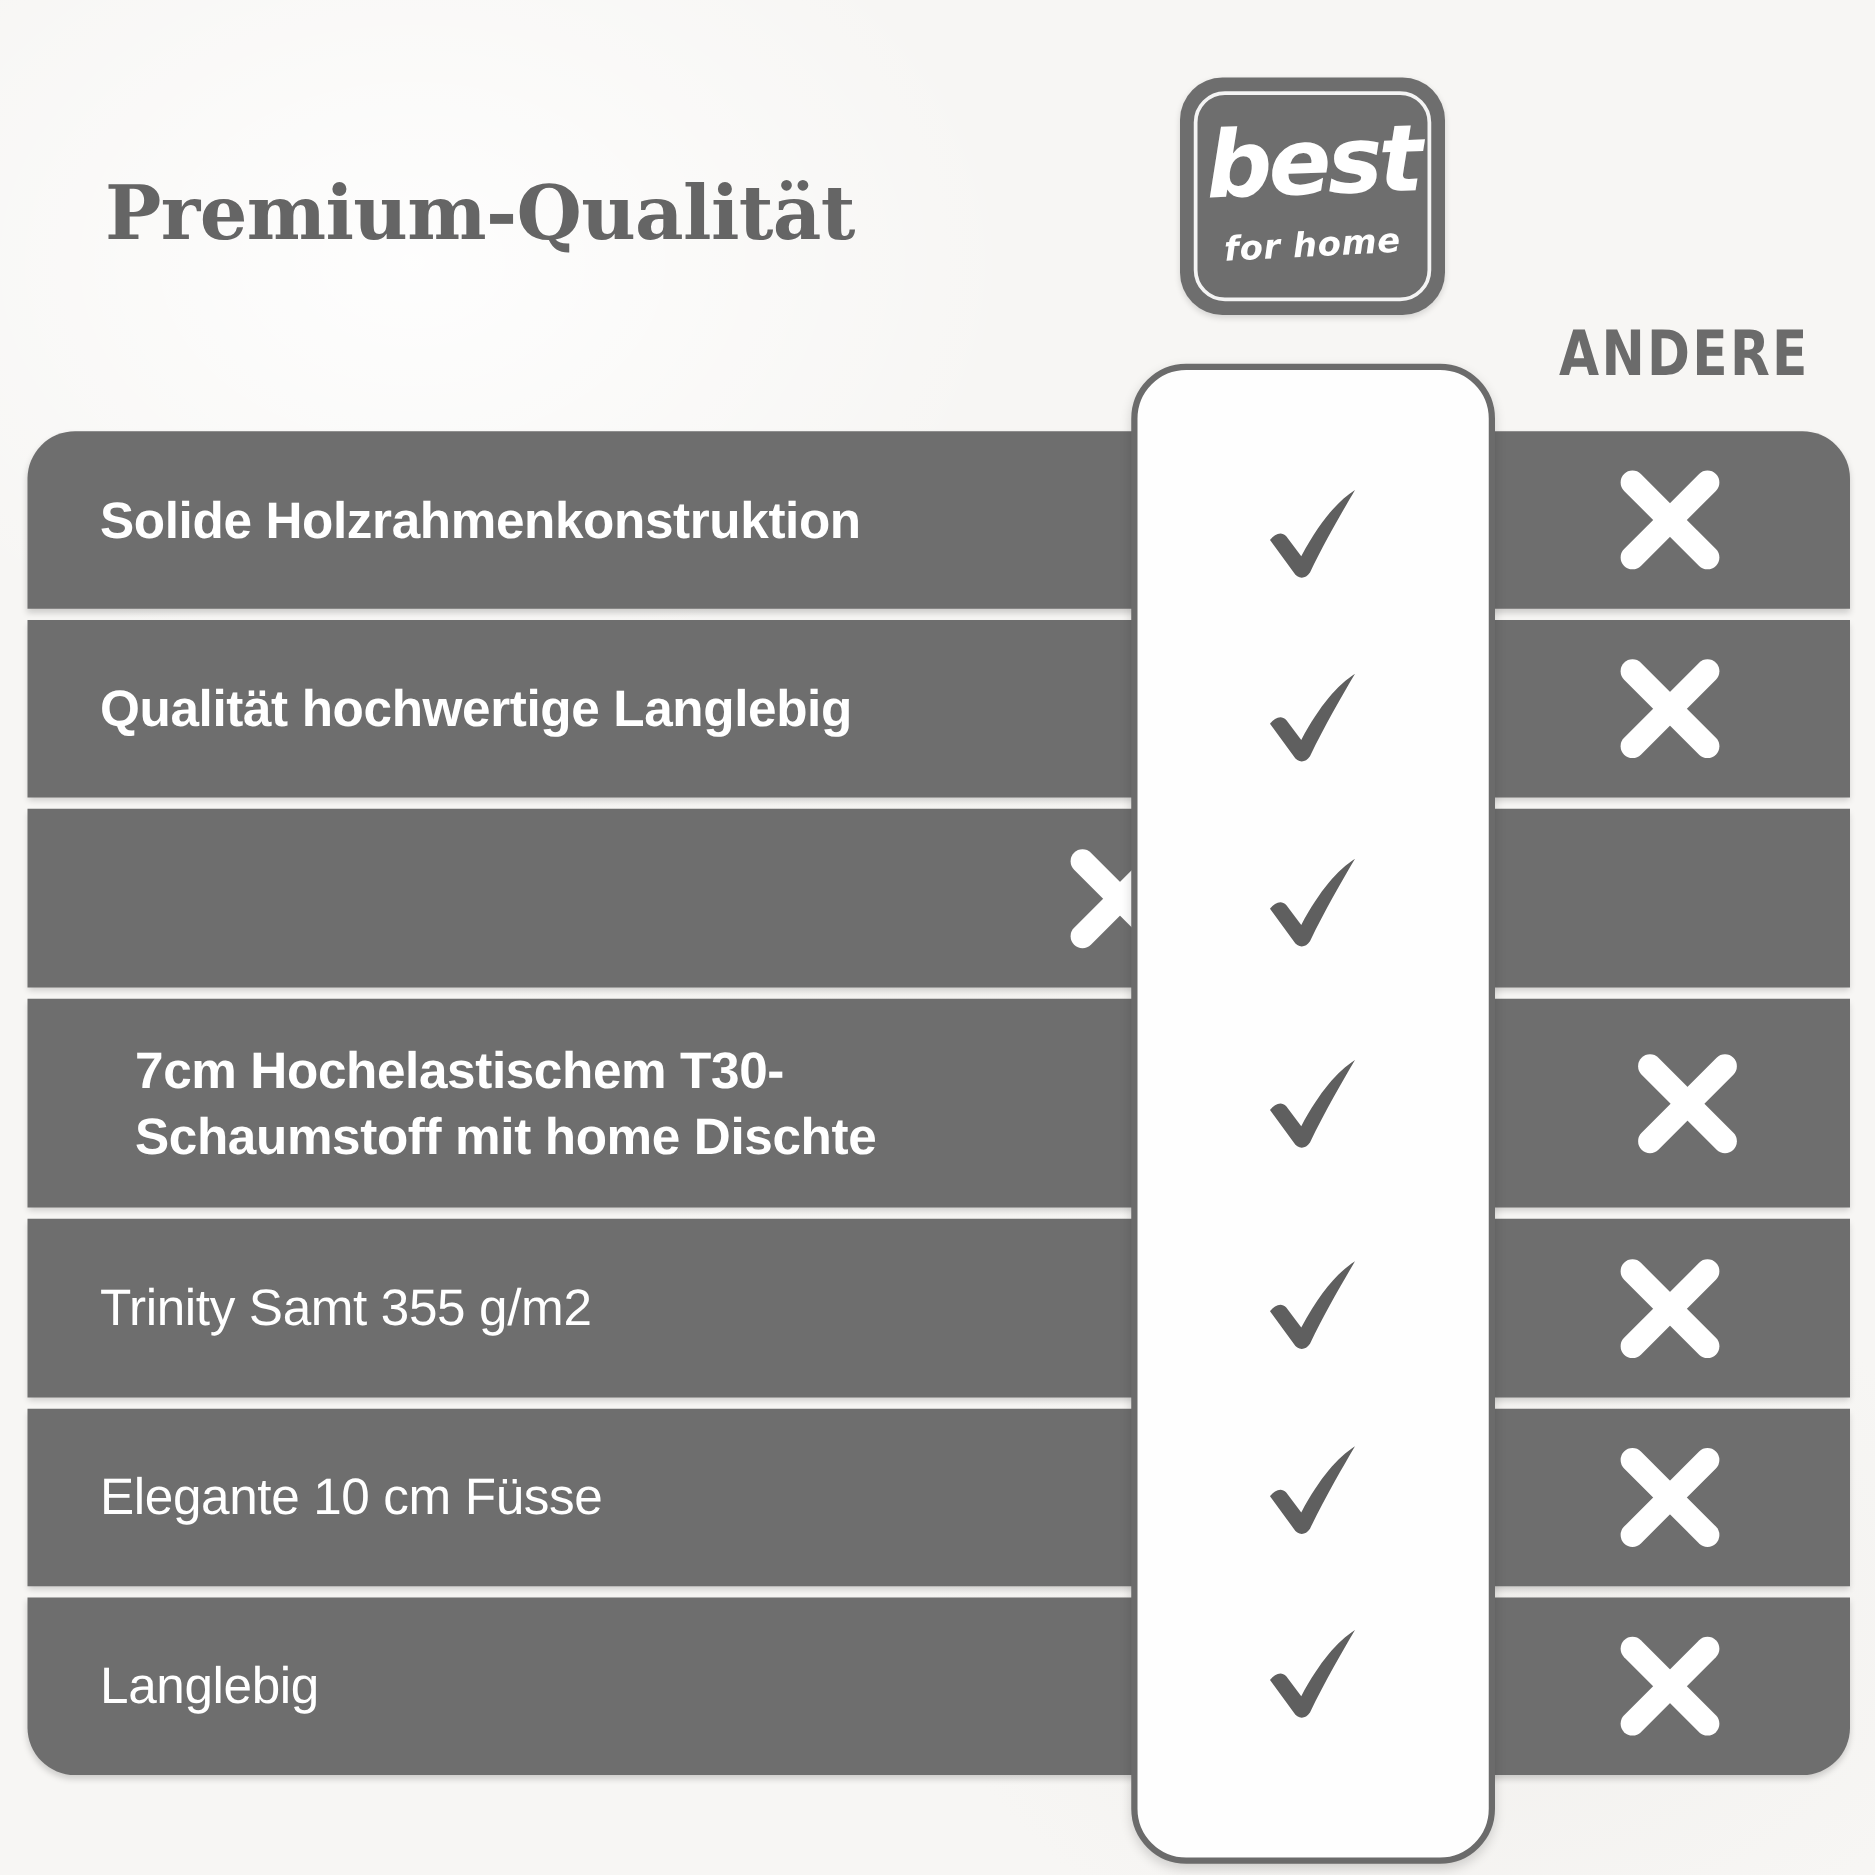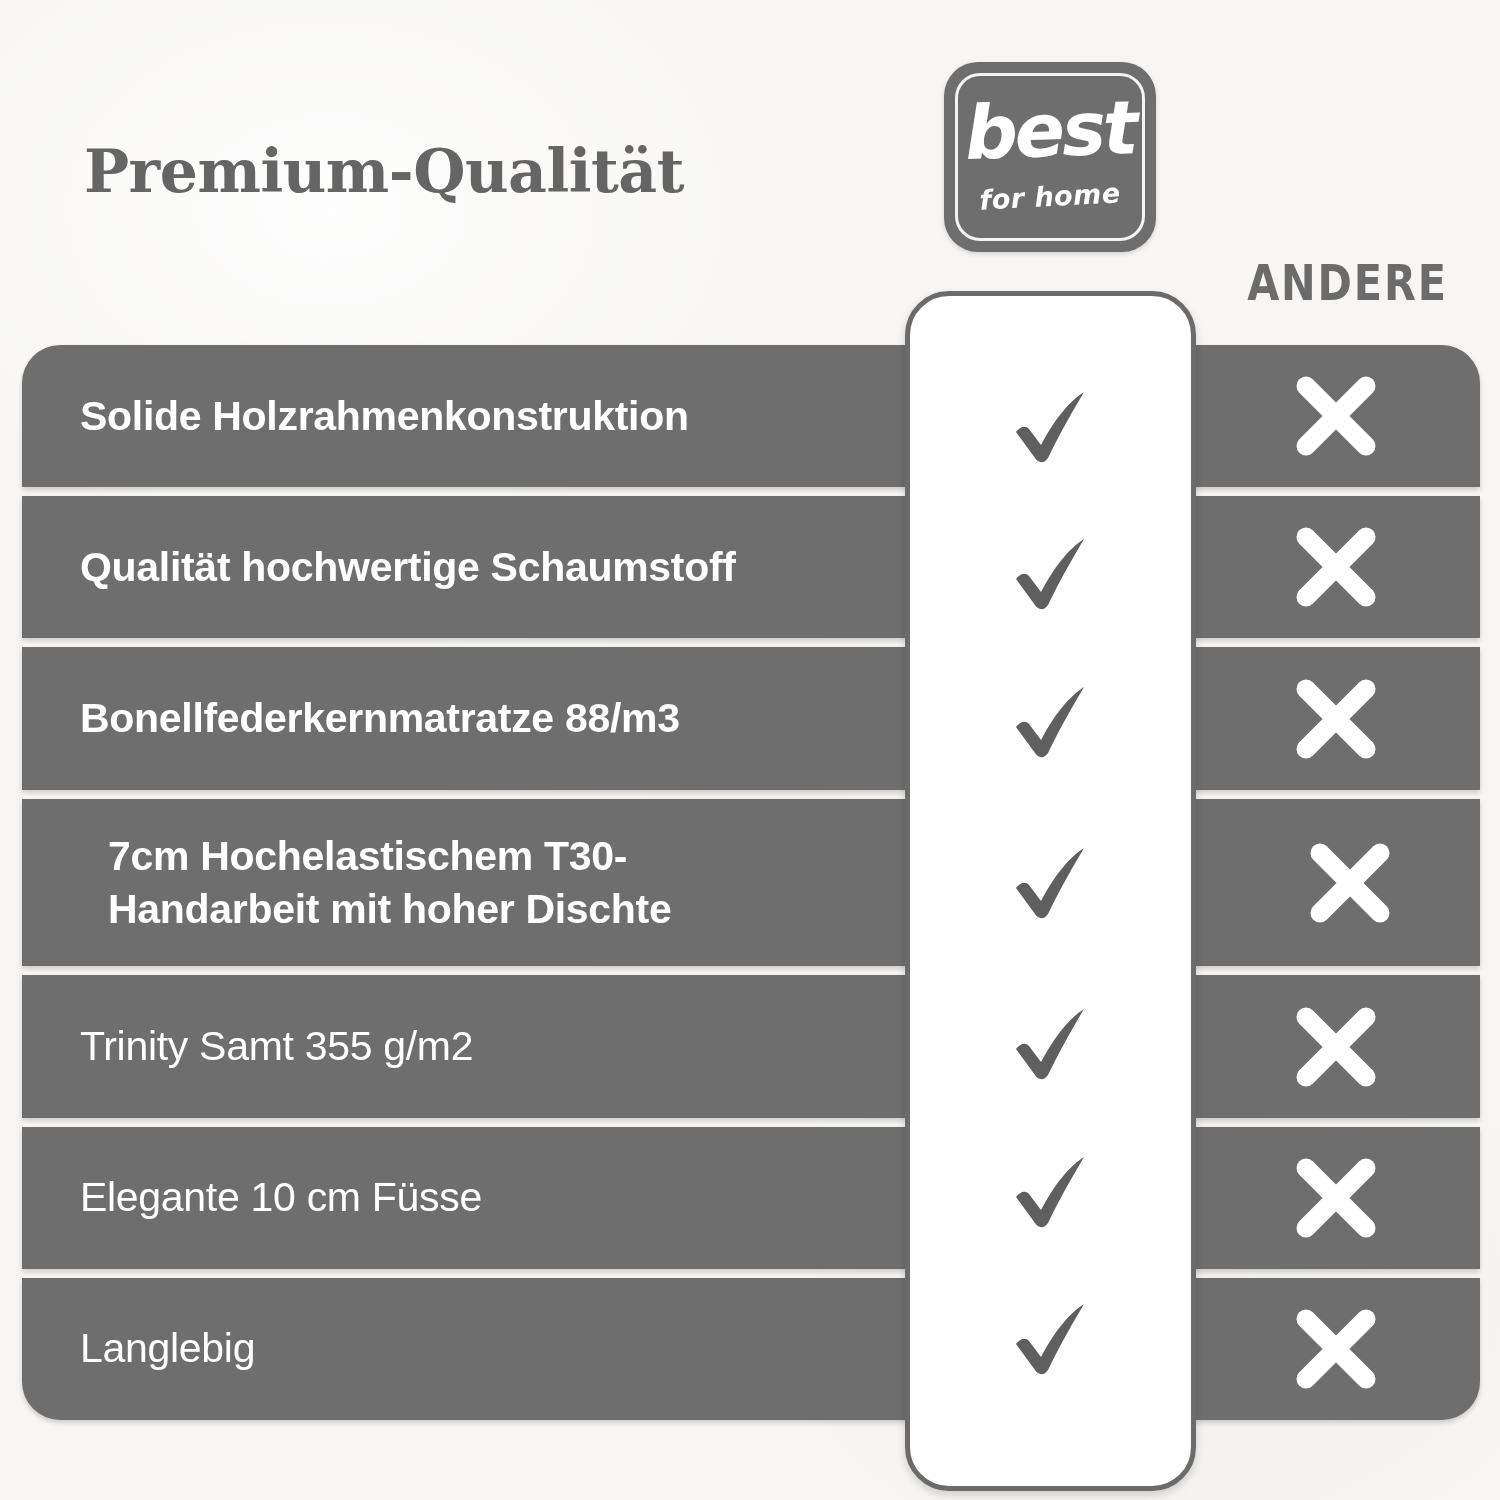--- a/index.html
+++ b/index.html
@@ -212,49 +212,48 @@
       <svg class="x-mark" width="96" height="96" viewBox="0 0 96 96">
         <g stroke="#ffffff" stroke-width="19" stroke-linecap="round">
             <line x1="18" y1="18" x2="78" y2="78"></line>
             <line x1="78" y1="18" x2="18" y2="78"></line>
           </g>
       </svg>
     </div>
   </div>
 
   <div class="row">
-    <div class="row-label">Qualität hochwertige Schaumstoff</div>
-    <div class="cell-best"></div>
-    <div class="cell-other">
-      <svg class="x-mark" width="96" height="96" viewBox="0 0 96 96">
-        <g stroke="#ffffff" stroke-width="19" stroke-linecap="round">
-            <line x1="18" y1="18" x2="78" y2="78"></line>
-            <line x1="78" y1="18" x2="18" y2="78"></line>
-          </g>
-      </svg>
-    </div>
-  </div>
-
-  <div class="row">
-    <div class="row-label">Bonellfederkernmatratze 88/m3</div>
+    <div class="row-label">Qualität hochwertige Langlebig</div>
+    <div class="cell-best"></div>
+    <div class="cell-other">
+      <svg class="x-mark" width="96" height="96" viewBox="0 0 96 96">
+        <g stroke="#ffffff" stroke-width="19" stroke-linecap="round">
+            <line x1="18" y1="18" x2="78" y2="78"></line>
+            <line x1="78" y1="18" x2="18" y2="78"></line>
+          </g>
+      </svg>
+    </div>
+  </div>
+
+  <div class="row">
     <div class="cell-best"></div>
     <div class="cell-other">
       <svg class="x-mark" width="96" height="96" viewBox="0 0 96 96">
         <g stroke="#ffffff" stroke-width="19" stroke-linecap="round">
             <line x1="18" y1="18" x2="78" y2="78"></line>
             <line x1="78" y1="18" x2="18" y2="78"></line>
           </g>
       </svg>
     </div>
   </div>
 
   <div class="row tall">
     <div class="row-label">
       <span>7cm Hochelastischem T30-</span>
-      <span class="line2">Handarbeit mit hoher Dischte</span>
+      <span class="line2">Schaumstoff mit home Dischte</span>
     </div>
     <div class="cell-best"></div>
     <div class="cell-other">
       <svg class="x-mark" width="96" height="96" viewBox="0 0 96 96">
         <g stroke="#ffffff" stroke-width="19" stroke-linecap="round">
             <line x1="18" y1="18" x2="78" y2="78"></line>
             <line x1="78" y1="18" x2="18" y2="78"></line>
           </g>
       </svg>
     </div>

